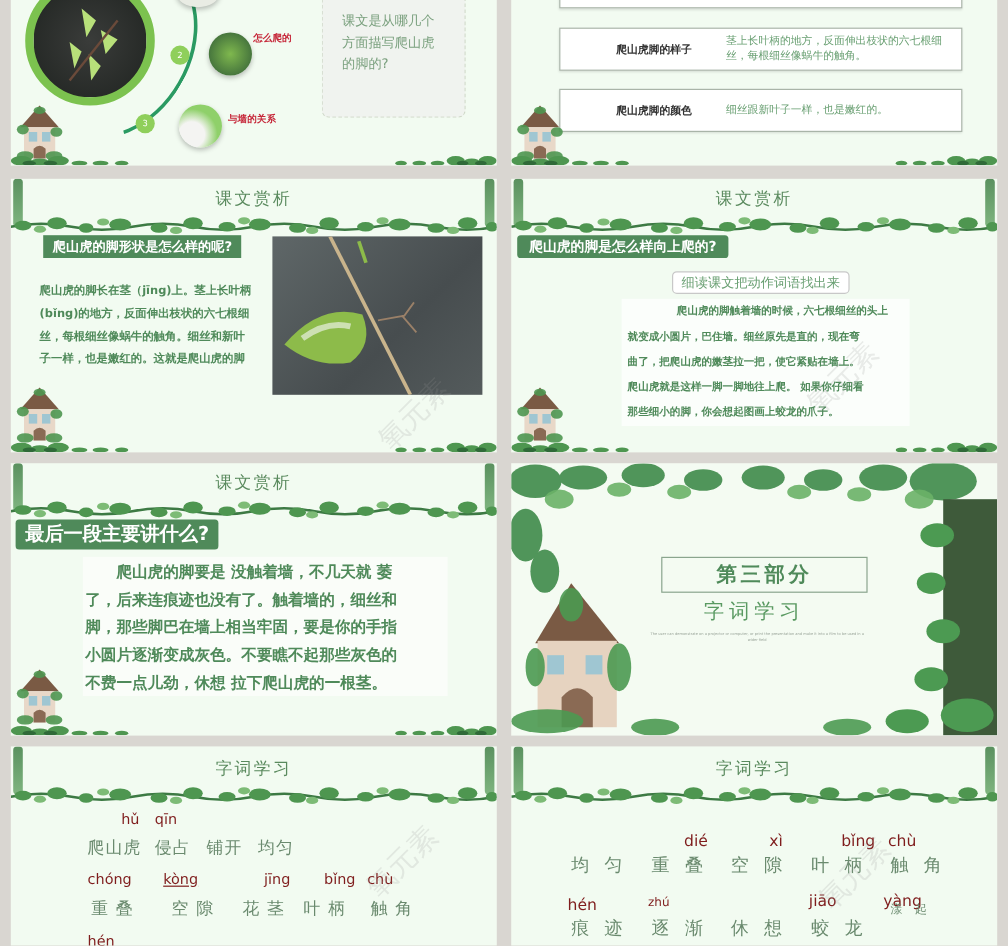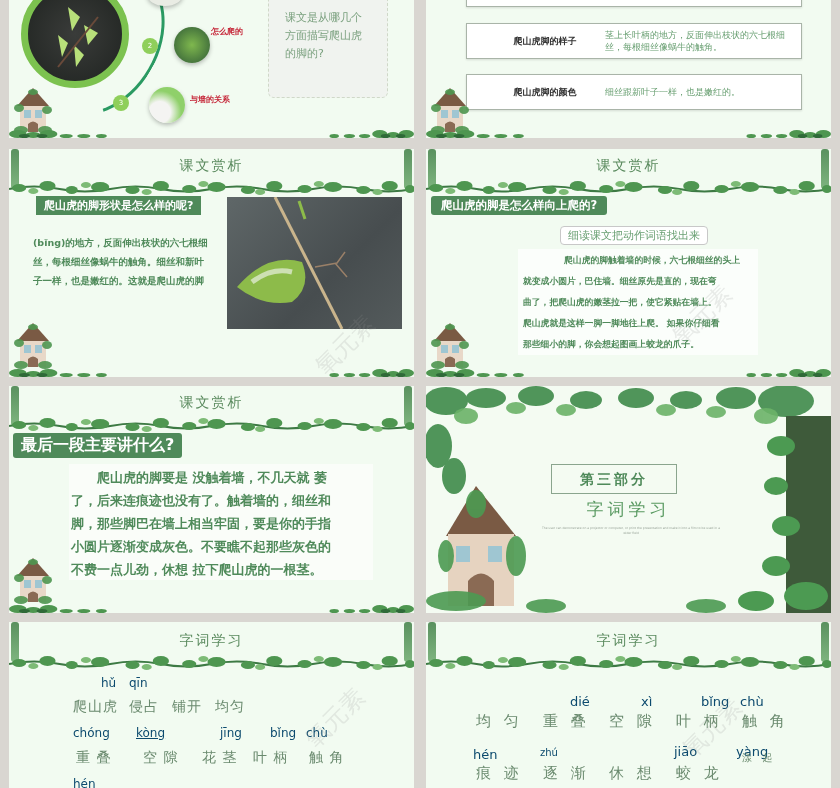--- a/index.html
+++ b/index.html
@@ -42,27 +42,27 @@
   .info-row { position: absolute; left: 40px; width: 336px; border: 1px solid #a9b4a8; background: #fff; display: flex; align-items: center; box-shadow: 0 1px 2px rgba(0,0,0,.12); padding-left: 18px; }
   .info-row .lbl { width: 120px; text-align: center; color: #333; font-weight: bold; font-size: 9px; }
   .info-row .val { flex: 1; color: #6aa073; font-size: 9px; line-height: 12px; padding-right: 10px; }
 
   .photo-stem { position: absolute; background: linear-gradient(135deg, #5f6768 0%, #474d4f 60%, #545b5c 100%); }
 
   .hint-box { position: absolute; border: 1px solid #c8c8c8; border-radius: 4px; background: #fff; color: #6aa073; font-size: 11px; text-align: center; }
   .white-panel { position: absolute; background: rgba(255,255,255,.7); }
 
   
-  .sec-box { position: absolute; left: 125px; top: 78px; width: 126px; height: 30px; border: 1px solid #8aa58e; color: #4f8a5a; font-size: 14px; font-weight: bold; text-align: center; line-height: 28px; letter-spacing: 3px; }
+  .sec-box { position: absolute; left: 125px; top: 78px; width: 172px; height: 30px; border: 1px solid #8aa58e; color: #4f8a5a; font-size: 17px; font-weight: bold; text-align: center; line-height: 28px; letter-spacing: 3px; }
   .sec-sub { position: absolute; left: 0; right: 0; top: 112px; text-align: center; color: #5a9a62; font-size: 17px; letter-spacing: 4px; }
   .sec-tiny { position: absolute; left: 115px; width: 180px; top: 140px; text-align: center; color: #9aa59a; font-size: 3px; line-height: 5px; }
 
   
   .vocab { position: absolute; }
-  .py { color: #0c4a6e; font-size: 12px; position: absolute; white-space: nowrap; }
+  .py { color: #7f1d1d; font-size: 12px; position: absolute; white-space: nowrap; }
   .hz { color: #6a8a6e; font-size: 14px; position: absolute; white-space: nowrap; letter-spacing: 1px; }
 
   .watermark { position: absolute; color: rgba(150,150,150,.18); font-size: 24px; transform: rotate(-45deg); white-space: nowrap; pointer-events: none; }
 </style>
 </head>
 <body>
 
 <svg width="0" height="0" style="position:absolute">
   <defs>
     <symbol id="vine" viewBox="0 0 400 16" preserveAspectRatio="none">
@@ -190,20 +190,21 @@
   <div class="corner-vine l"></div>
   <div class="corner-vine r"></div>
   <div class="slide-title" style="top:8px;">课文赏析</div>
   <div class="garland" style="top:31px;">
       <svg>
         <use href="#vine"></use>
       </svg>
     </div>
   <div class="q-banner" style="left:27px; top:47px; border-radius:0;">爬山虎的脚形状是怎么样的呢?</div>
   <div class="body-text" style="left:24px; top:84px; width:200px; font-size:9.5px; line-height:19px;">
+    <div>爬山虎的脚长在茎（jīng)上。茎上长叶柄</div>
     <div>(bǐng)的地方，反面伸出枝状的六七根细</div>
     <div>丝，每根细丝像蜗牛的触角。细丝和新叶</div>
     <div>子一样，也是嫩红的。这就是爬山虎的脚</div>
   </div>
   <div class="photo-stem" style="left:218px; top:48px; width:175px; height:132px;">
     <svg width="175" height="132" viewBox="0 0 175 132">
       <line x1="48" y1="0" x2="115" y2="132" stroke="#c9b48c" stroke-width="3"></line>
       <path d="M10 90 Q40 55 75 65 Q85 90 65 105 Q35 110 10 90 Z" fill="#8dbb4a"></path>
       <path d="M25 85 Q45 70 65 75" stroke="#e8efe0" stroke-width="5" fill="none" opacity=".7"></path>
       <path d="M88 70 L110 66 L118 55 M108 66 L120 80" stroke="#9a8068" stroke-width="1.5" fill="none"></path>

